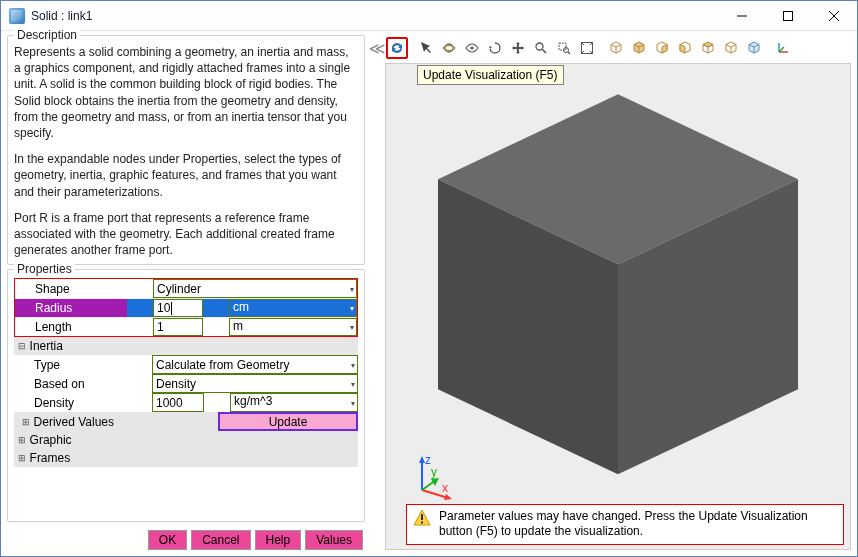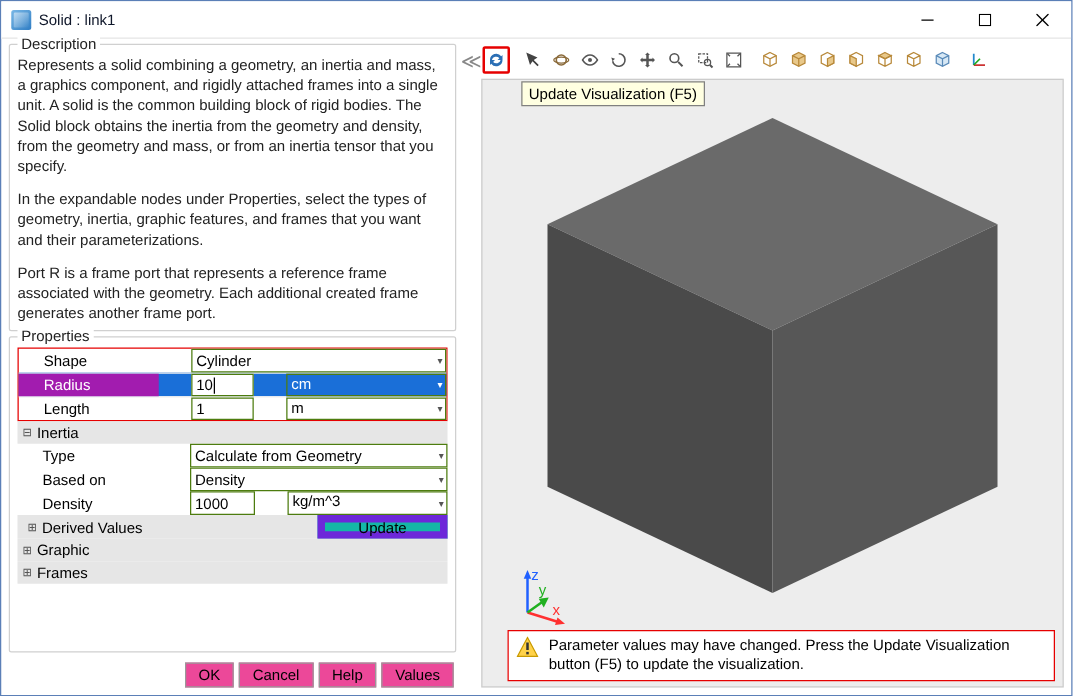--- a/index.html
+++ b/index.html
@@ -40,21 +40,21 @@
   .rowblock.outlined .prop-row { border-top:1px solid #eee; }
   .rowblock.outlined .prop-row:first-child { border-top:none; }
   
   .sel-row { background:#1a6fd8; color:#fff; }
   .sel-row .prop-val, .sel-row .prop-unit { color:#000; }
   .sel-row .prop-label { background:#a21caf; color:#fff; }
   
   .derived-row { display:flex; height:19px; }
   .derived-row .lbl { flex:1; padding-left:8px; display:flex; align-items:center; background:#e6e6e6; gap:4px;}
   .derived-row .lbl::before { content:"⊞"; font-size:9px; color:#555;}
-  .derived-row .btn { width:104px; border:6px solid #6d28d9; background:#14b8a6; display:flex; align-items:center; justify-content:center; }
+  .derived-row .btn { width:140px; border:2px solid #6d28d9; background:#f9a8d4; display:flex; align-items:center; justify-content:center; }
   
   .btnrow { display:flex; justify-content:flex-end; gap:4px; margin-top:4px; padding-right:2px;}
   .btnrow button { border:1px solid #999; background:#ec4899; padding:2px 10px; font-size:12px;}
   
   .splitter { width: 16px; display:flex; align-items:flex-start; justify-content:center; padding-top:8px; color:#888; font-size:16px; cursor:pointer;}
   
   .rightpane { flex:1; display:flex; flex-direction:column; padding:4px 6px 6px 0; position:relative;}
   .toolbar { height:26px; display:flex; align-items:center; gap:1px; padding:1px; }
   .tbtn { width:22px; height:22px; display:flex; align-items:center; justify-content:center; border:1px solid transparent; border-radius:2px;}
   .tbtn svg { width:14px; height:14px; }

